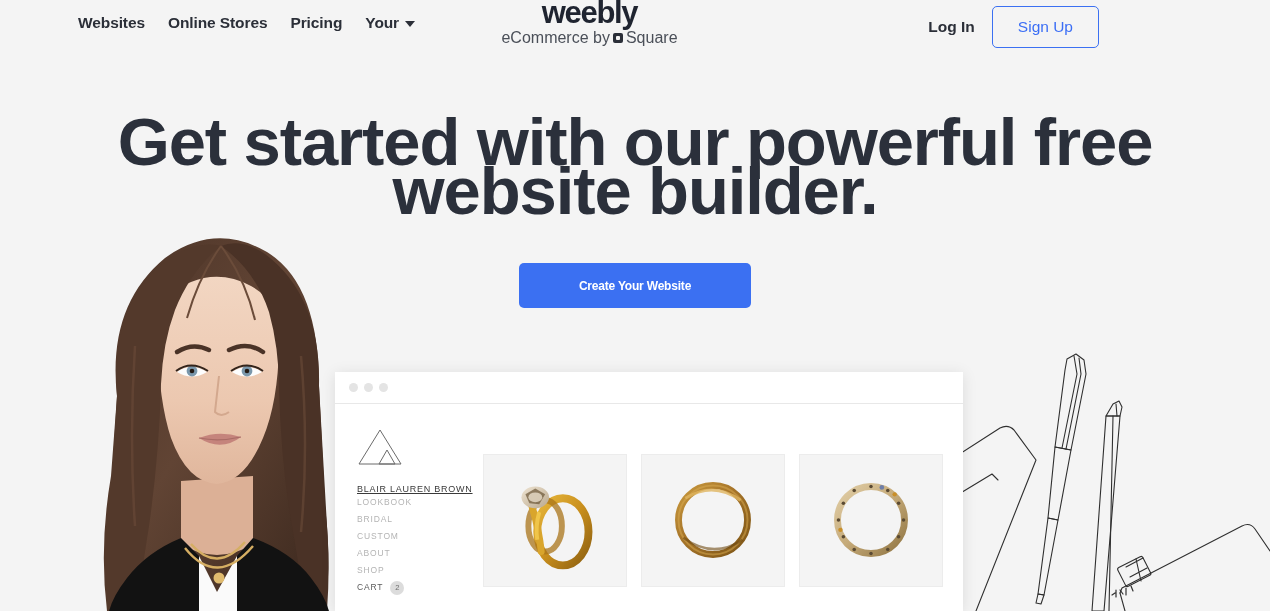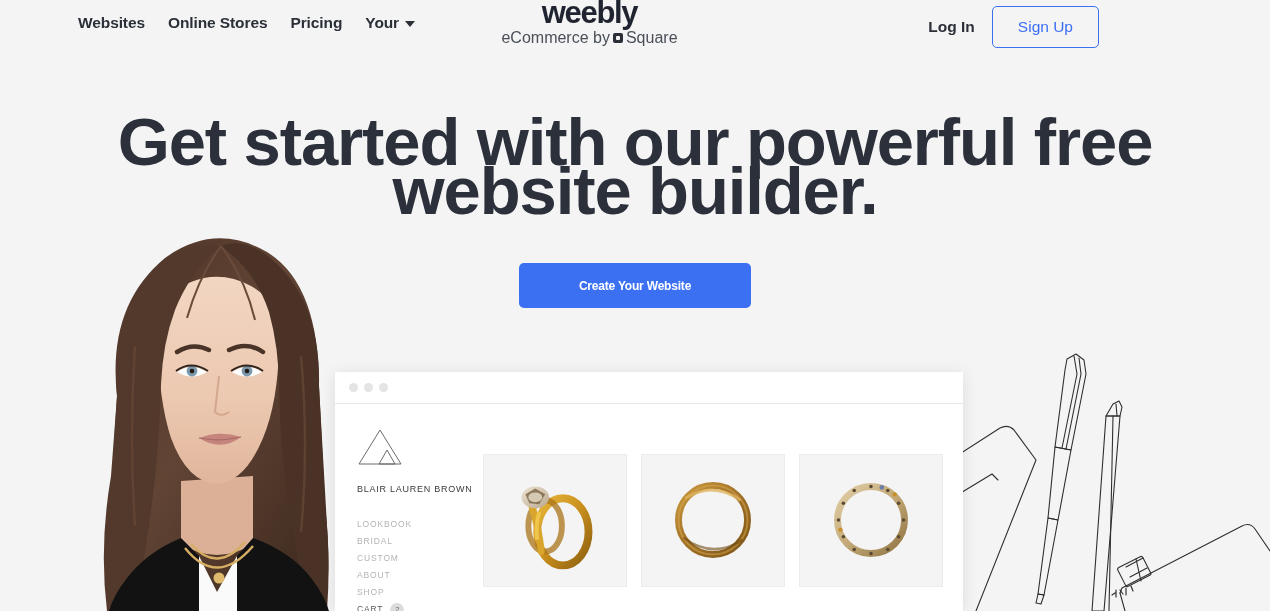--- a/index.html
+++ b/index.html
@@ -227,21 +227,21 @@
     height: 38px;
     margin-bottom: 14px;
   }
 
   .store-brand {
     font-size: 9px;
     letter-spacing: 0.75px;
     color: #3a3a3a;
     font-weight: normal;
     white-space: nowrap;
-    margin-bottom: 22px;
+    text-decoration: underline;
   }
 
   .store-nav-item {
     font-size: 8.5px;
     letter-spacing: 0.85px;
     color: #b4b4b4;
     line-height: 17px;
     cursor: pointer;
     white-space: nowrap;
   }

